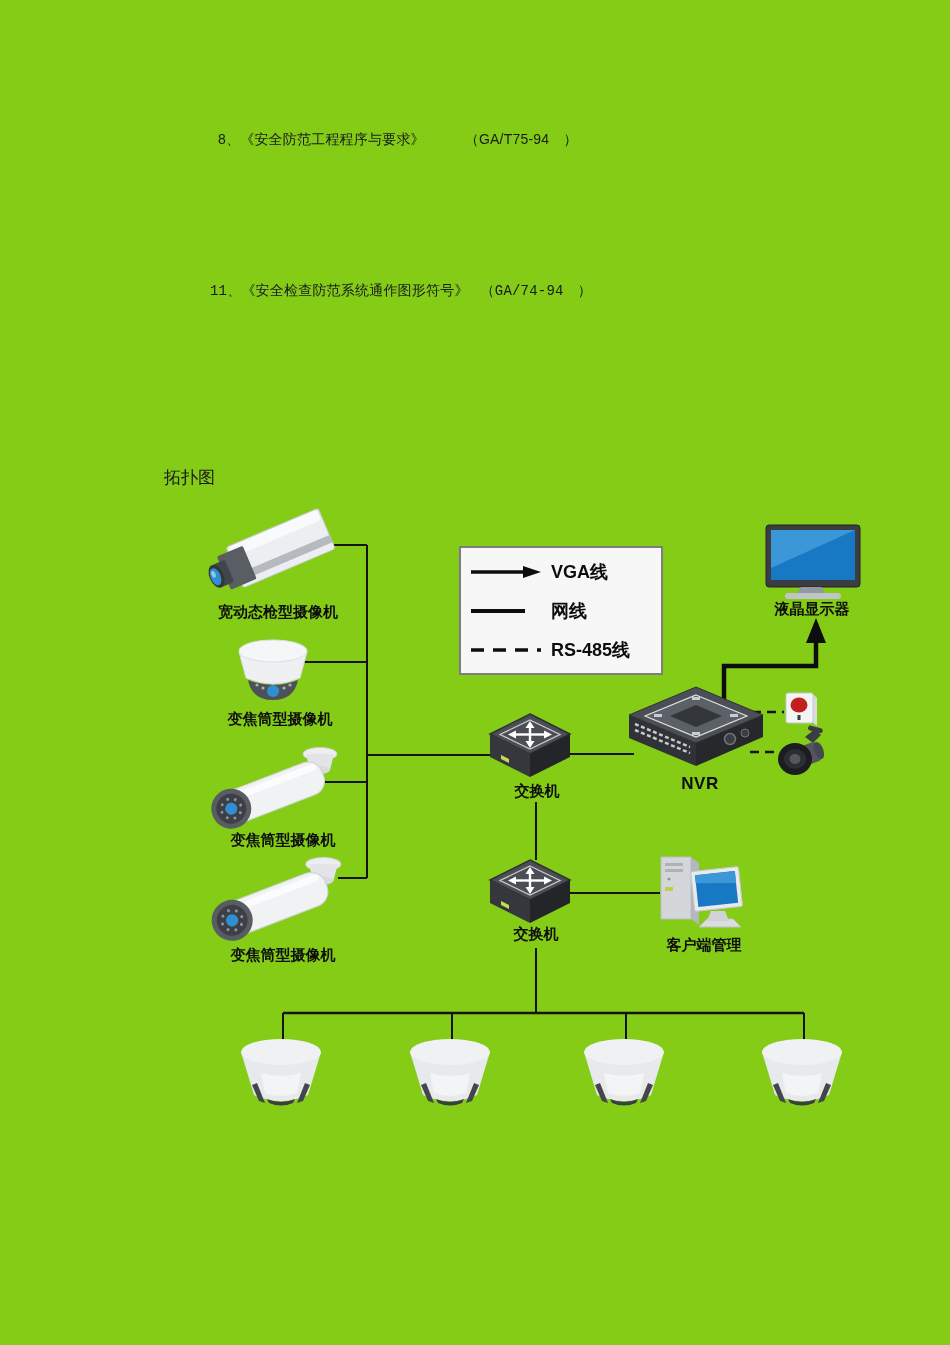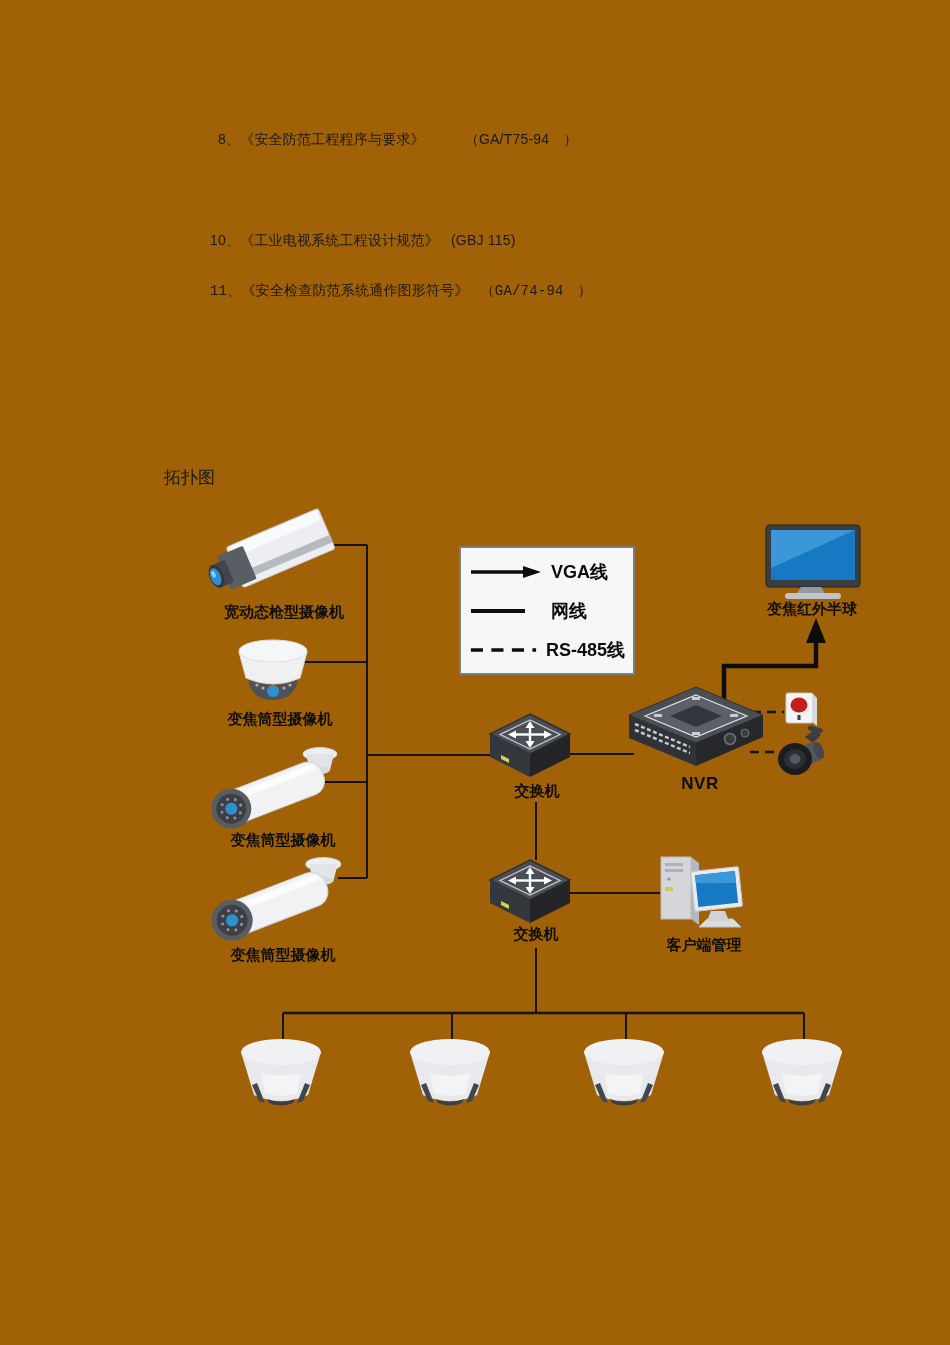--- a/index.html
+++ b/index.html
@@ -1,50 +1,47 @@
 <!DOCTYPE html>
 <html><head>
 <meta charset="utf-8">
 <style>
   html,body{margin:0;padding:0;background:#fff;}
   .page{
-    position:relative;width:950px;height:1345px;background:#a16207;overflow:hidden;
+    position:relative;width:950px;height:1345px;background:#84cc16;overflow:hidden;
     font-family:"Liberation Sans","DejaVu Sans",sans-serif;color:#1a1a1a;
   }
   
   .ref-row{position:absolute;white-space:nowrap;font-size:14px;letter-spacing:.2px;}
   .ref-code.gap-wide{margin-left:40px;}
   .ref-code.gap-narrow{margin-left:12px;}
   .section-title{position:absolute;left:164px;top:466px;font-size:17px;}
   
   .node-label{position:absolute;text-align:center;font-weight:700;font-size:15px;color:#0e0e0e;white-space:nowrap;}
   .node-label.lat{font-size:17px;letter-spacing:.5px;}
   
   .dev{position:absolute;line-height:0;}
   
   .wires{position:absolute;left:0;top:0;}
   
   .legend{
-    position:absolute;left:459px;top:546px;width:176px;height:129px;
+    position:absolute;left:459px;top:546px;width:204px;height:129px;
     border:2px solid #7d7d7d;background:#f7f7f7;box-sizing:border-box;
     display:flex;flex-direction:column;justify-content:space-around;padding:4px 8px;
   }
   .legend-row{display:flex;align-items:center;gap:8px;}
   .legend-label{font-weight:700;font-size:18px;color:#0d0d0d;white-space:nowrap;}
 </style>
 </head>
 <body>
 
 <div class="page">
 
   <div class="ref-row" style="left:218px;top:131px;">
     <span>8、《安全防范工程程序与要求》</span><span class="ref-code gap-wide">（GA/T75-94　）</span>
-  </div>
-  <div class="ref-row" style="left:210px;top:232px;">
-    <span>10、《工业电视系统工程设计规范》</span><span class="ref-code gap-narrow">(GBJ 115)</span>
   </div>
   <div class="ref-row" style="left:210px;top:282px;font-family:Liberation Mono, monospace;">
     <span>11、《安全检查防范系统通作图形符号》</span><span class="ref-code gap-narrow">（GA/74-94　）</span>
   </div>
 
   <div class="section-title">拓扑图</div>
 
   <svg class="wires" width="950" height="1345" viewBox="0 0 950 1345">
     <g stroke="#141414" stroke-width="2" fill="none">
       <path d="M320 545 H367"></path>
@@ -102,21 +99,21 @@
         <rect x="28" y="34" width="96" height="11" rx="3" fill="#f9fafb"></rect>
         <rect x="26" y="62" width="100" height="8" fill="#b6b9bf"></rect>
         <rect x="14" y="38" width="28" height="36" rx="2" fill="#595d64"></rect>
         <rect x="4" y="44" width="16" height="24" rx="2" fill="#42464c"></rect>
         <ellipse cx="6" cy="56" rx="7" ry="12" fill="#33363b"></ellipse>
         <ellipse cx="5" cy="56" rx="5" ry="9" fill="#2f8fd0"></ellipse>
         <ellipse cx="4" cy="53" rx="2" ry="3.5" fill="#8ecbee"></ellipse>
       </g>
     </svg>
   </div>
-  <div class="node-label" style="left:204px;top:603px;width:160px;">宽动态枪型摄像机</div>
+  <div class="node-label" style="left:198px;top:603px;width:160px;">宽动态枪型摄像机</div>
 
   <div class="dev" style="left:233px;top:636px;">
     <svg width="80" height="74" viewBox="0 0 80 74">
       <path d="M6 16 L13 42 Q40 54 67 42 L74 16 Z" fill="#eef0f2" stroke="#d8dade"></path>
       <path d="M15 44 Q19 64 40 64 Q61 64 65 44 Q40 54 15 44 Z" fill="#4d525a"></path>
       <g fill="#aab0b8">
         <circle cx="24" cy="49" r="1.6"></circle>
           <circle cx="30" cy="52" r="1.6"></circle>
         <circle cx="37" cy="53.5" r="1.6"></circle>
           <circle cx="44" cy="53.5" r="1.6"></circle>
@@ -248,21 +245,21 @@
 
   <div class="dev" style="left:763px;top:523px;">
     <svg width="102" height="80" viewBox="0 0 102 80">
       <rect x="3" y="2" width="94" height="62" rx="3" fill="#3a3d42" stroke="#232529"></rect>
       <rect x="8" y="7" width="84" height="50" fill="#1779c4"></rect>
       <polygon points="8,7 92,7 8,45" fill="#3b97d8"></polygon>
       <polygon points="38,64 58,64 62,70 34,70" fill="#94999f"></polygon>
       <rect x="22" y="70" width="56" height="6" rx="3" fill="#c0c4c9"></rect>
     </svg>
   </div>
-  <div class="node-label" style="left:762px;top:600px;width:100px;">变焦红外半球</div>
+  <div class="node-label" style="left:762px;top:600px;width:100px;">液晶显示器</div>
 
   <div class="dev" style="left:487px;top:857px;">
     <svg width="86" height="70" viewBox="0 0 86 70">
       <polygon points="43,3 83,23 43,43 3,23" fill="#4b4f55" stroke="#2d3034" stroke-width="1.5"></polygon>
       <polygon points="43,9 73,23.5 43,38 13,23.5" fill="none" stroke="#c9cbcf" stroke-width="1.3"></polygon>
       <polygon points="3,23 43,43 43,66 3,46" fill="#34373c"></polygon>
       <polygon points="43,43 83,23 83,46 43,66" fill="#232529"></polygon>
       <polygon points="14,44 22,48 22,52 14,48" fill="#cbd84e"></polygon>
       <g stroke="#fff" stroke-width="2.4">
         <line x1="43" y1="16" x2="43" y2="31"></line>

